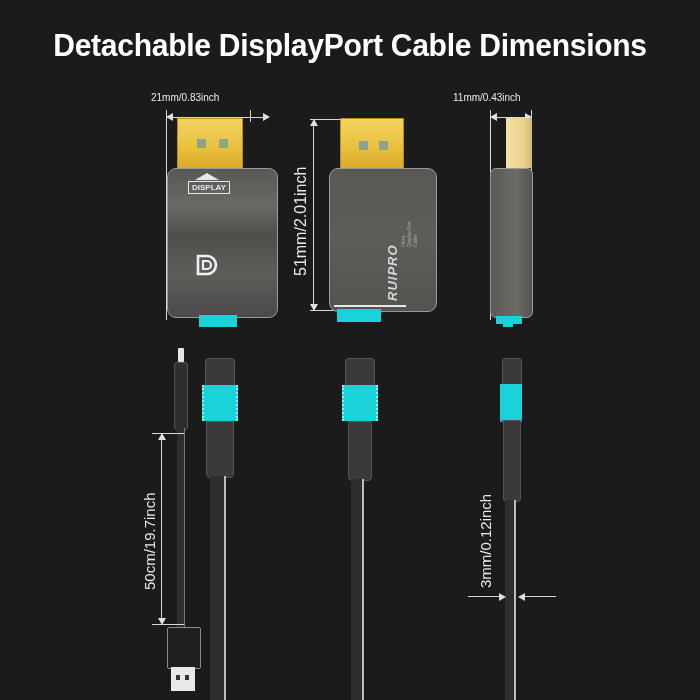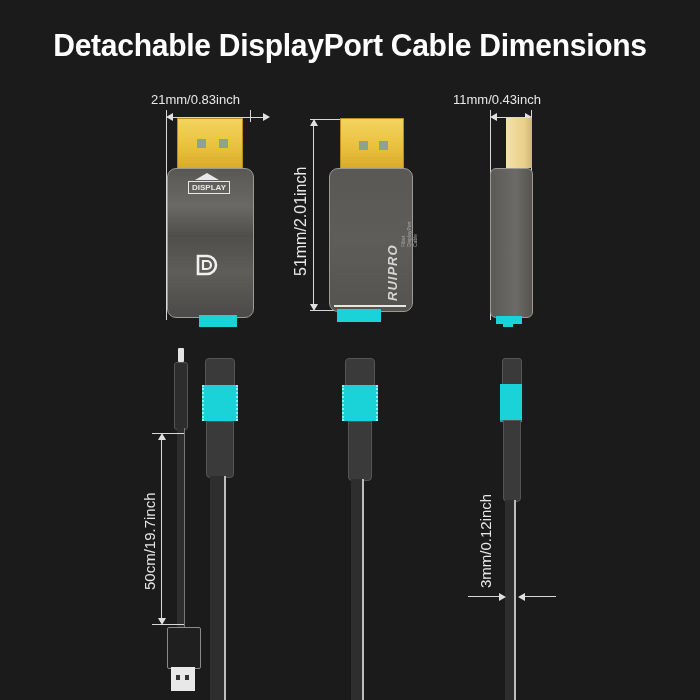--- a/index.html
+++ b/index.html
@@ -7,38 +7,38 @@
     width: 700px; height: 700px; overflow: hidden;
     background: #1b1b1b; position: relative;
     font-family: "Liberation Sans", sans-serif;
   }
   .abs { position: absolute; }
   .title {
     left: 0; top: 28px; width: 700px; text-align: center;
     color: #ffffff; font-weight: bold; font-size: 31px;
     letter-spacing: -0.3px; transform: scaleX(0.97);
   }
-  .dim-label { color: #e8e8e8; font-size: 13px; white-space: nowrap; }
+  .dim-label { color: #e8e8e8; font-size: 10px; white-space: nowrap; }
   .dim-line { background: #d8d8d8; }
   .arrow-l, .arrow-r, .arrow-u, .arrow-d { width: 0; height: 0; position: absolute; }
   .arrow-l { border-top: 4px solid transparent; border-bottom: 4px solid transparent; border-right: 7px solid #e0e0e0; }
   .arrow-r { border-top: 4px solid transparent; border-bottom: 4px solid transparent; border-left: 7px solid #e0e0e0; }
   .arrow-u { border-left: 4px solid transparent; border-right: 4px solid transparent; border-bottom: 7px solid #e0e0e0; }
   .arrow-d { border-left: 4px solid transparent; border-right: 4px solid transparent; border-top: 7px solid #e0e0e0; }
   .vert-text { transform-origin: left top; transform: rotate(-90deg); }
 
   .gold {
     background: linear-gradient(180deg, #f3d45e 0%, #e8bf3c 60%, #d9a92a 100%);
     border: 1px solid #b78d1e;
   }
   .gold-side { background: linear-gradient(90deg, #f4e2a8 0%, #e9d08a 70%, #cdb67a 100%); }
   .pin-hole { background: #8fa28e; width: 9px; height: 9px; }
   .shell {
     background: linear-gradient(180deg, #5a5855 0%, #6b6965 25%, #504e4b 45%, #5f5d5a 70%, #4b4a48 100%);
-    border: 1.5px solid #9a9a96; border-radius: 9px;
+    border: 1.5px solid #9a9a96; border-radius: 9px; padding-left: 24px;
   }
   .shell-side {
     background: linear-gradient(90deg, #5a5956 0%, #6c6b67 60%, #55544f 100%);
     border: 1px solid #9a9a96; border-radius: 6px;
   }
   .teal { background: #19d3d9; }
   .cable-dark { background: #2e2e2e; }
   .plug-dark { background: #3a3a3a; border: 1px solid #555; border-radius: 3px; }
 </style>
 </head>

